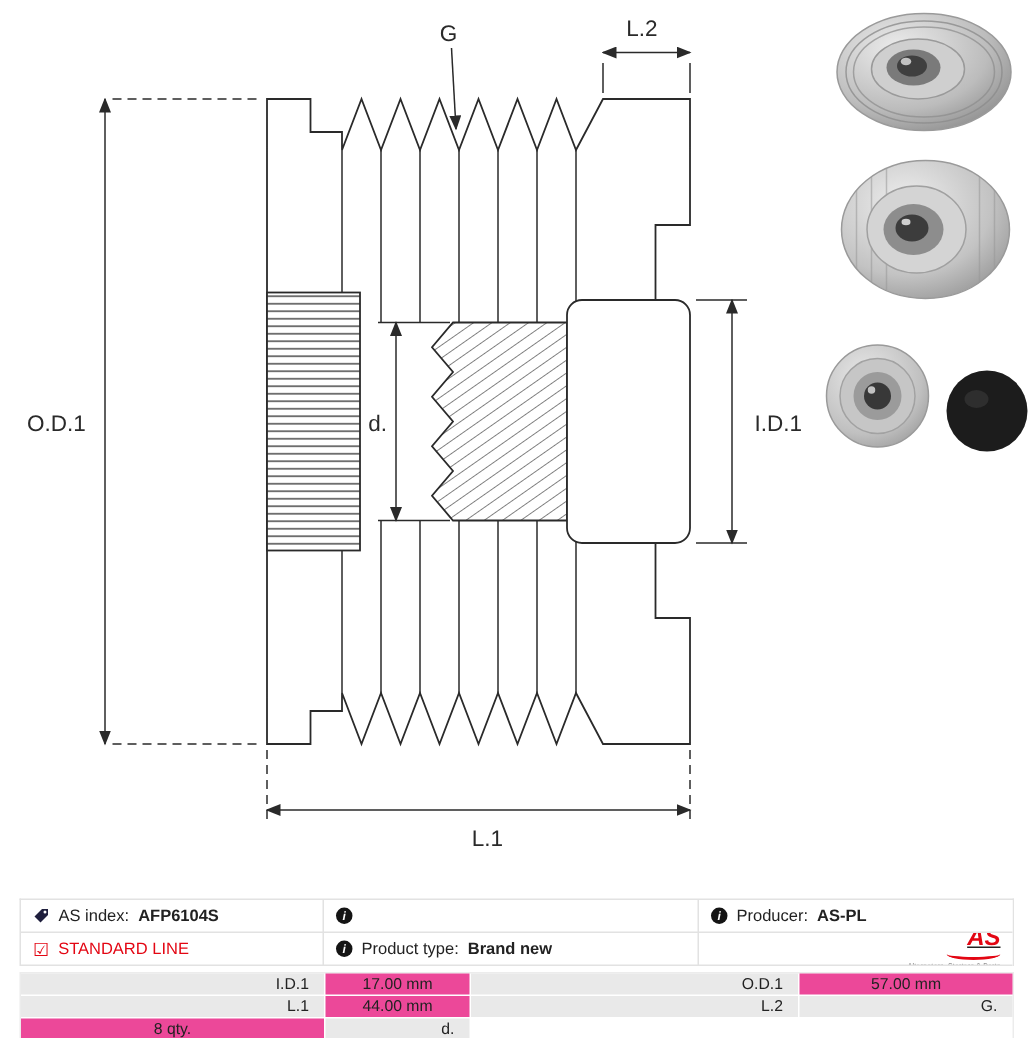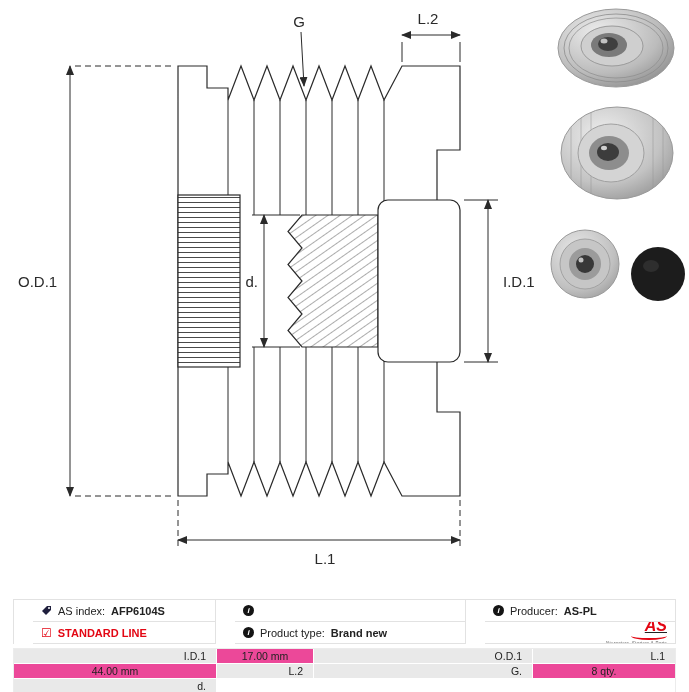--- a/index.html
+++ b/index.html
@@ -17,24 +17,24 @@
   
   .photos { position:absolute; left:546px; top:5px; width:142px;
             display:flex; flex-direction:column; align-items:center; gap:13px; }
   .photo-row { display:flex; align-items:flex-end; gap:7px; margin-top:9px; }
   
   .info { position:absolute; left:13px; top:599px; width:663px; font-size:11px; }
   .hdr  { display:grid; grid-template-columns:202px 250px 1fr;
           border:1px solid #e2e2e2; border-bottom:none; }
   .hdr-cell { height:21px; padding:0 8px; display:flex; align-items:center; gap:6px;
               border-right:1px solid #e2e2e2; border-bottom:1px solid #e2e2e2;
-              background:#ffffff; white-space:nowrap; overflow:hidden;margin-left:19px; }
+              background:#ffffff; white-space:nowrap; overflow:hidden; }
   .hdr-cell:nth-child(3n) { border-right:none; }
   .bold { font-weight:bold; }
-  .red  { color:#e30613; font-weight:bold; }
+  .red  { color:#e30613; font-weight:normal; }
   .info-i { width:11px; height:11px; border-radius:50%; background:#141414; color:#fff;
             font-size:8px; font-weight:bold; font-style:italic;
             display:inline-flex; align-items:center; justify-content:center; flex:0 0 auto; }
   .chk { color:#e30613; font-size:12px; line-height:1; }
   .logo-cell { justify-content:flex-end; }
   .as-logo { display:flex; flex-direction:column; align-items:flex-end; line-height:1;text-decoration:underline; }
   .as-logo-text { color:#e30613; font-style:italic; font-weight:bold; font-size:16px; }
   .as-swoosh { width:36px; height:6px; border-bottom:2px solid #e30613;
                border-radius:0 0 100% 100%/0 0 100% 100%; margin-top:-2px; }
   .as-logo-tag { font-size:4.5px; color:#666; margin-top:2px; letter-spacing:0.2px; }
@@ -234,20 +234,21 @@
           <div class="as-swoosh"></div>
           <div class="as-logo-tag">Alternators, Starters &amp; Parts</div>
         </div>
       </div>
     </div>
 
     <div class="spec">
       <div class="spec-cell spec-label">I.D.1</div>
       <div class="spec-cell spec-value">17.00 mm</div>
       <div class="spec-cell spec-label">O.D.1</div>
+      <div class="spec-cell spec-value">57.00 mm</div>
 
       <div class="spec-cell spec-label">L.1</div>
       <div class="spec-cell spec-value">44.00 mm</div>
       <div class="spec-cell spec-label">L.2</div>
 
       <div class="spec-cell spec-label">G.</div>
       <div class="spec-cell spec-value">8 qty.</div>
       <div class="spec-cell spec-label">d.</div>
     </div>
 

